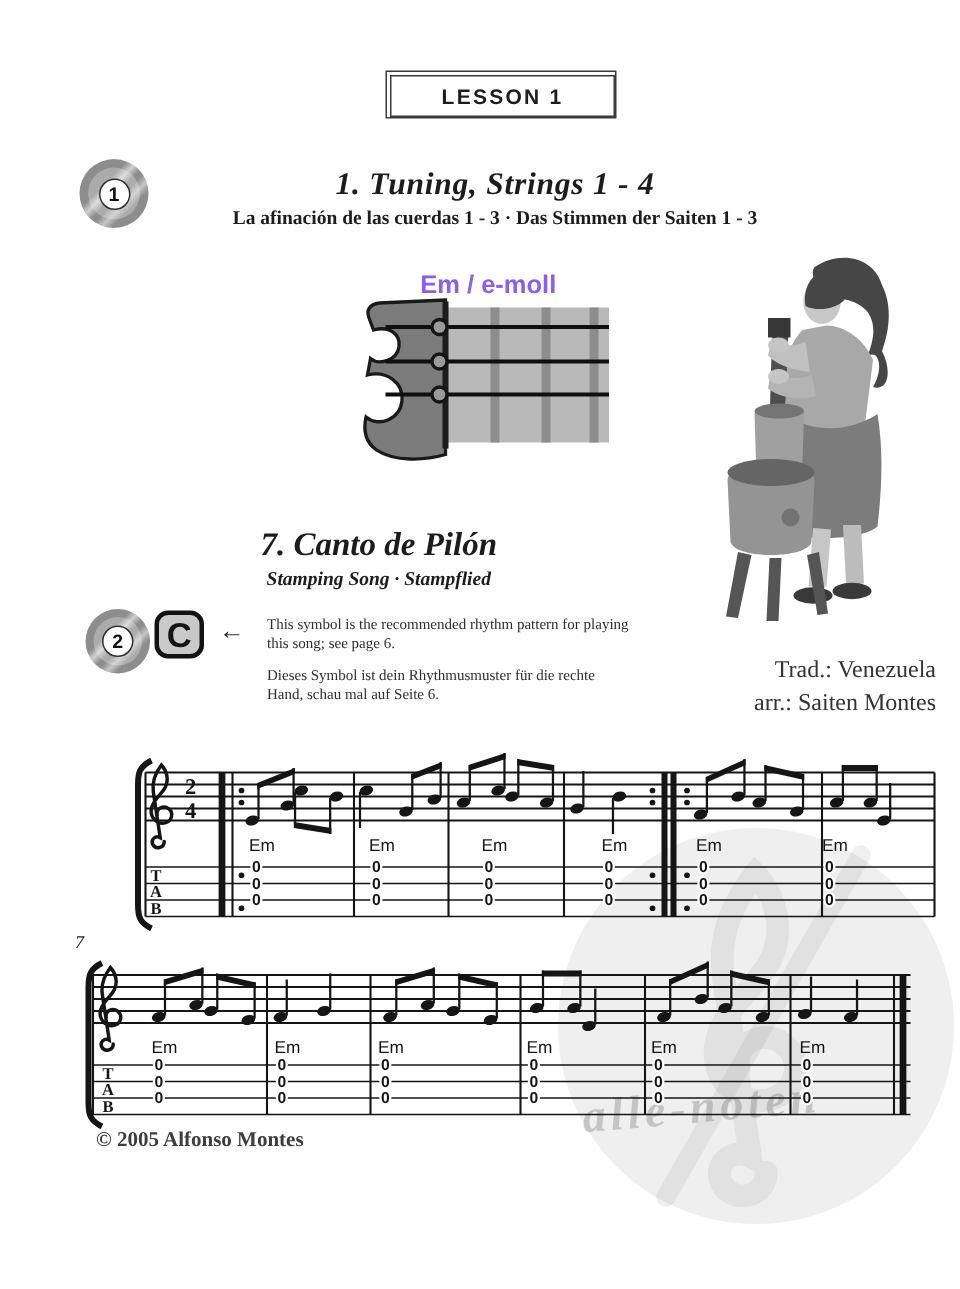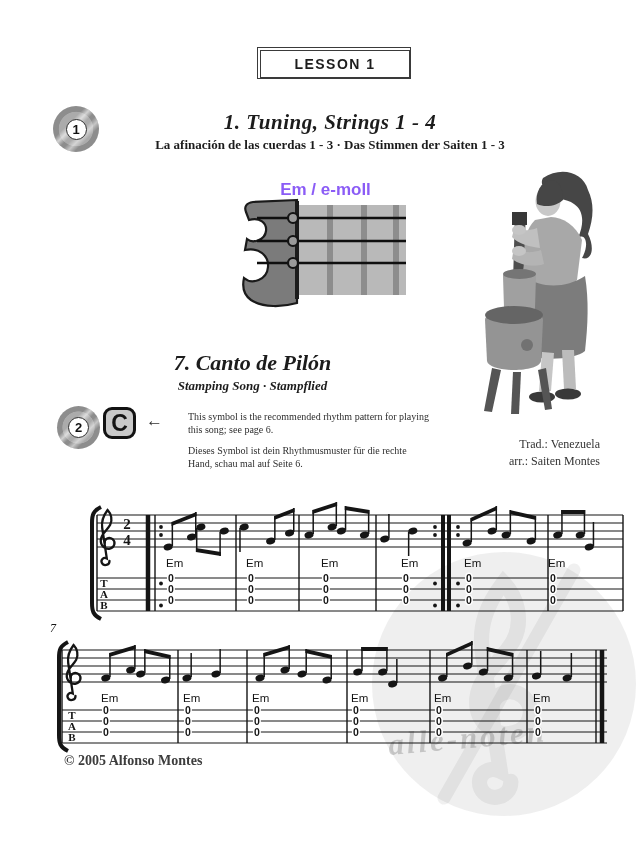--- a/index.html
+++ b/index.html
@@ -44,25 +44,25 @@
   #chord-svg{position:absolute;left:239px;top:196px;}
 
   
   .c-box{position:absolute;left:103px;top:407px;width:27px;height:26px;
       border:3.5px solid #121212;border-radius:9px;background:#c9c9c9;
       display:flex;align-items:center;justify-content:center;
       font-family:"Liberation Sans",sans-serif;font-weight:bold;font-size:23px;color:#141414;}
   .arrow{position:absolute;left:146px;top:411px;font-size:17px;color:#2e2e2e;}
 
   .instructions{position:absolute;left:178px;top:410px;width:244px;
-      font-size:10px;line-height:1.3;color:#2e2e2e;margin-left:10px;}
+      font-size:10px;line-height:1.3;color:#2e2e2e;}
   .instructions p{margin:0 0 8px 0;}
 
-  .credits{position:absolute;right:40px;top:436px;text-align:right;
-      font-size:12px;line-height:1.4;color:#333;}
+  .credits{position:absolute;right:16px;top:436px;text-align:right;
+      font-size:16px;line-height:1.4;color:#333;}
 
   .copyright{position:absolute;left:64px;top:753px;font-size:14px;color:#3d3d3d;font-weight:bold;}
 
   
   .wm-circle{position:absolute;left:372px;top:552px;width:264px;height:264px;border-radius:50%;
       background:rgba(70,70,70,0.085);z-index:0;}
   #wm-logo{position:absolute;left:378px;top:556px;z-index:0;}
   .wm-text{position:absolute;left:388px;top:720px;z-index:0;
       font-style:italic;font-weight:bold;font-size:31px;letter-spacing:3px;
       color:rgba(125,125,125,0.38);transform:rotate(-5deg);white-space:nowrap;}

